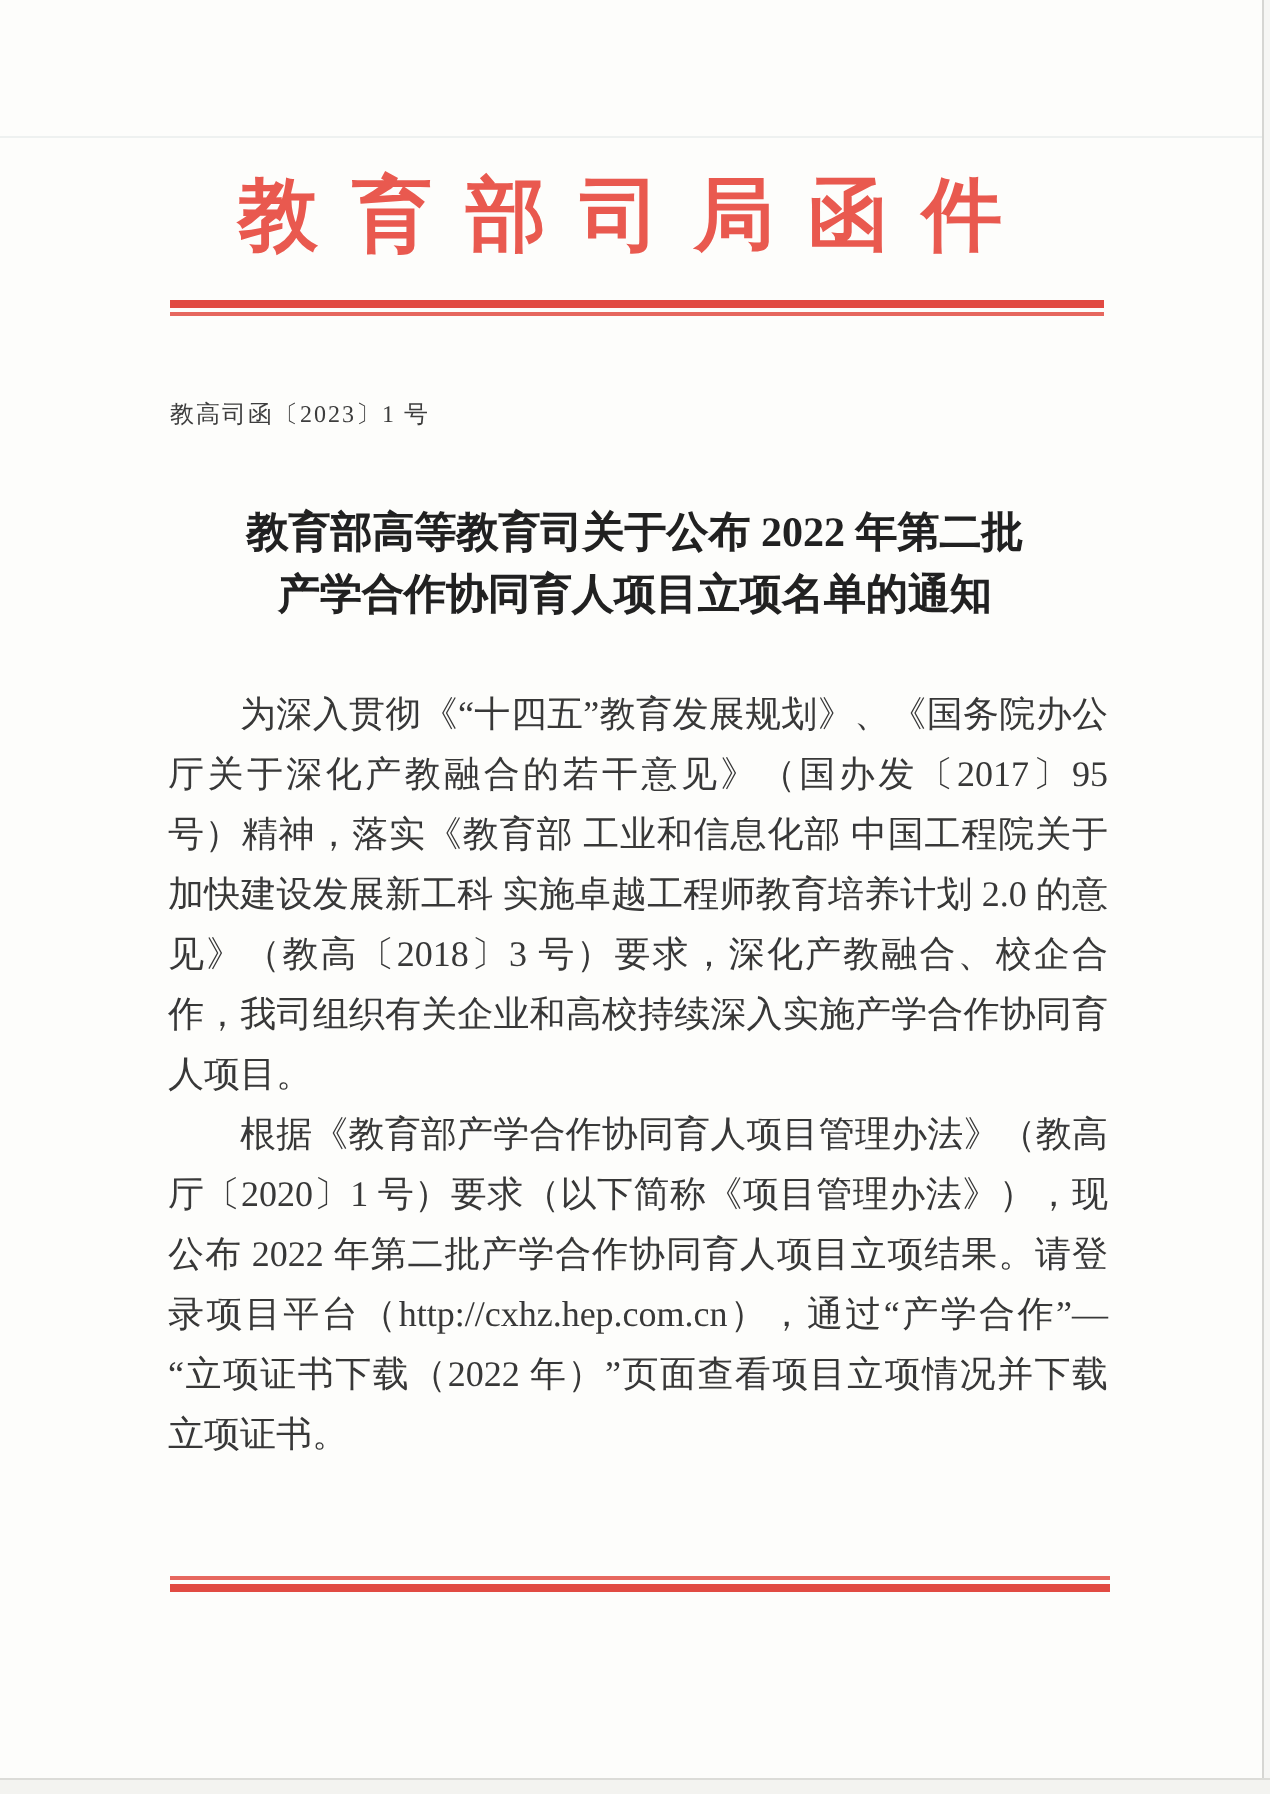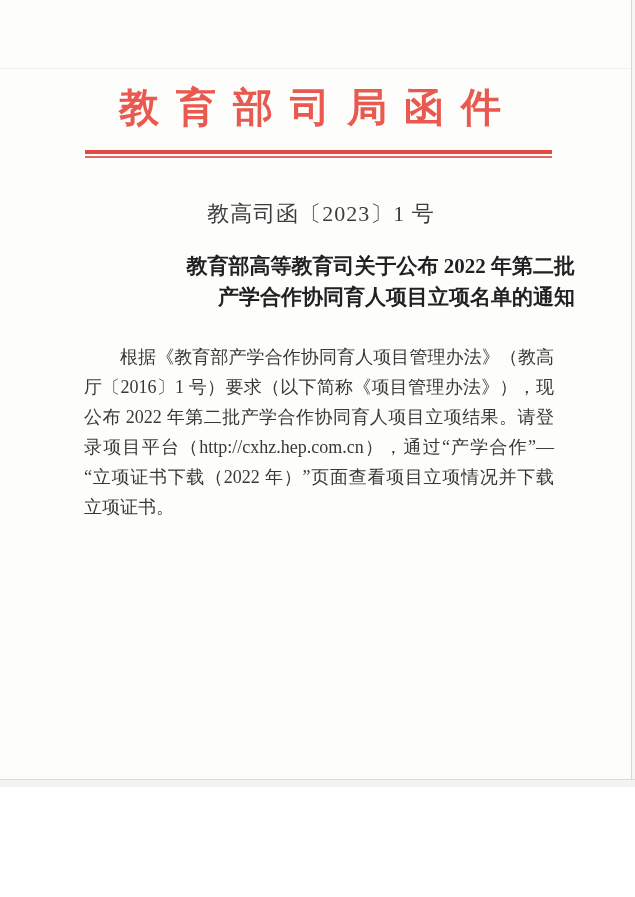--- a/index.html
+++ b/index.html
@@ -6,21 +6,21 @@
   html, body { background: #ffffff; }
   body {
     font-family: "Liberation Serif", "DejaVu Serif", serif;
     width: 635px;
     height: 897px;
     overflow: hidden;
   }
   .page {
     position: relative;
     width: 635px;
-    height: 787px;
+    height: 897px;
     background: #fdfdfb;
     overflow: hidden;
     text-decoration: underline;
   }
   
   .edge-right {
     position: absolute;
     top: 0; bottom: 0;
     right: 3px;
     width: 1px;
@@ -80,33 +80,33 @@
   .rule-top .thick { height: 4px; background: #e14a42; }
   .rule-top .gap   { height: 2px; }
   .rule-top .thin  { height: 2px; background: #e6675e; }
 
   
   .doc-number {
     position: absolute;
     top: 199px;
     left: 85px;
     width: 472px;
-    text-align: center;
-    font-size: 22px;
+    text-align: left;
+    font-size: 12px;
     letter-spacing: 1px;
     color: #3d3d3d;
   }
 
   
   .doc-title {
     position: absolute;
     top: 251px;
     left: 60px;
     width: 515px;
-    text-align: right;
+    text-align: center;
     font-weight: bold;
     font-size: 21px;
     line-height: 31px;
     color: #212121;
   }
 
   
   .body-text {
     position: absolute;
     top: 342px;
@@ -147,21 +147,22 @@
   </div>
 
   <div class="doc-number">教高司函〔2023〕1 号</div>
 
   <div class="doc-title">
     <div>教育部高等教育司关于公布 2022 年第二批</div>
     <div>产学合作协同育人项目立项名单的通知</div>
   </div>
 
   <div class="body-text">
-    <p class="indent">根据《教育部产学合作协同育人项目管理办法》（教高厅〔2016〕1 号）要求（以下简称《项目管理办法》），现公布 2022 年第二批产学合作协同育人项目立项结果。请登录项目平台（http://cxhz.hep.com.cn），通过“产学合作”—“立项证书下载（2022 年）”页面查看项目立项情况并下载立项证书。</p>
+    <p class="indent">为深入贯彻《“十四五”教育发展规划》、《国务院办公厅关于深化产教融合的若干意见》（国办发〔2017〕95 号）精神，落实《教育部 工业和信息化部 中国工程院关于加快建设发展新工科 实施卓越工程师教育培养计划 2.0 的意见》（教高〔2018〕3 号）要求，深化产教融合、校企合作，我司组织有关企业和高校持续深入实施产学合作协同育人项目。</p>
+    <p class="indent">根据《教育部产学合作协同育人项目管理办法》（教高厅〔2020〕1 号）要求（以下简称《项目管理办法》），现公布 2022 年第二批产学合作协同育人项目立项结果。请登录项目平台（http://cxhz.hep.com.cn），通过“产学合作”—“立项证书下载（2022 年）”页面查看项目立项情况并下载立项证书。</p>
   </div>
 
   <div class="rule-bottom">
     <div class="thin"></div>
     <div class="gap"></div>
     <div class="thick"></div>
   </div>
 
   <div class="edge-right-shade"></div>
   <div class="edge-right"></div>

